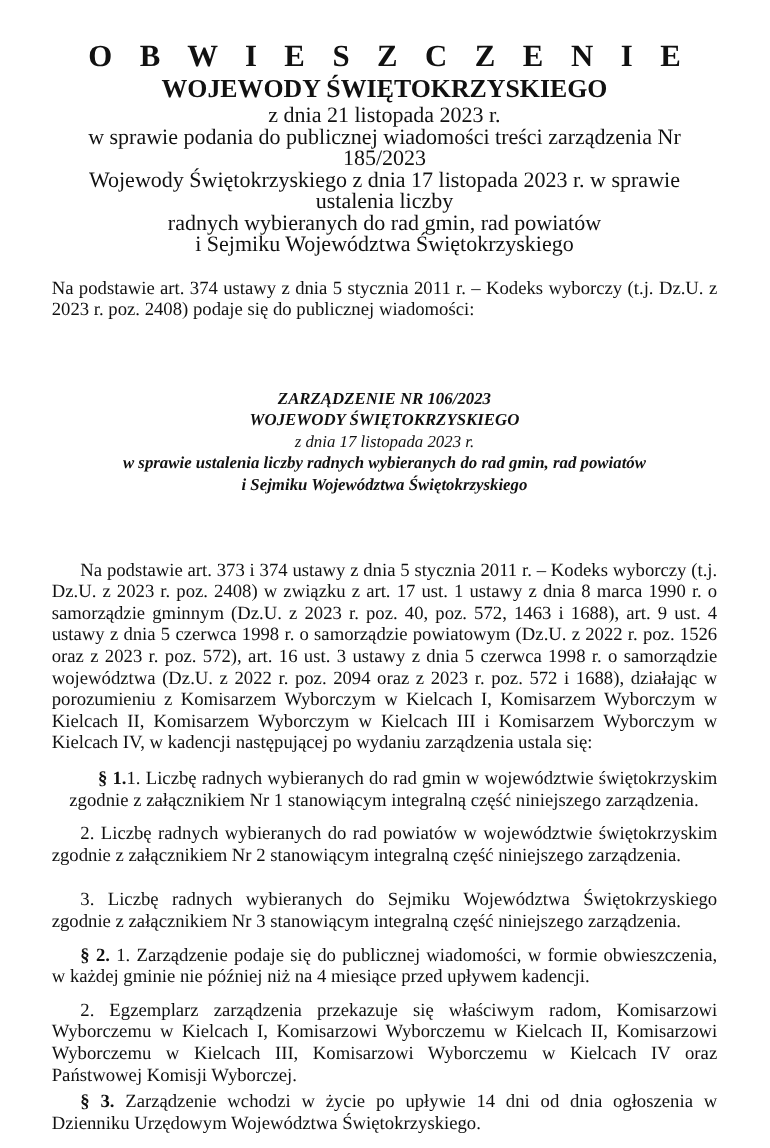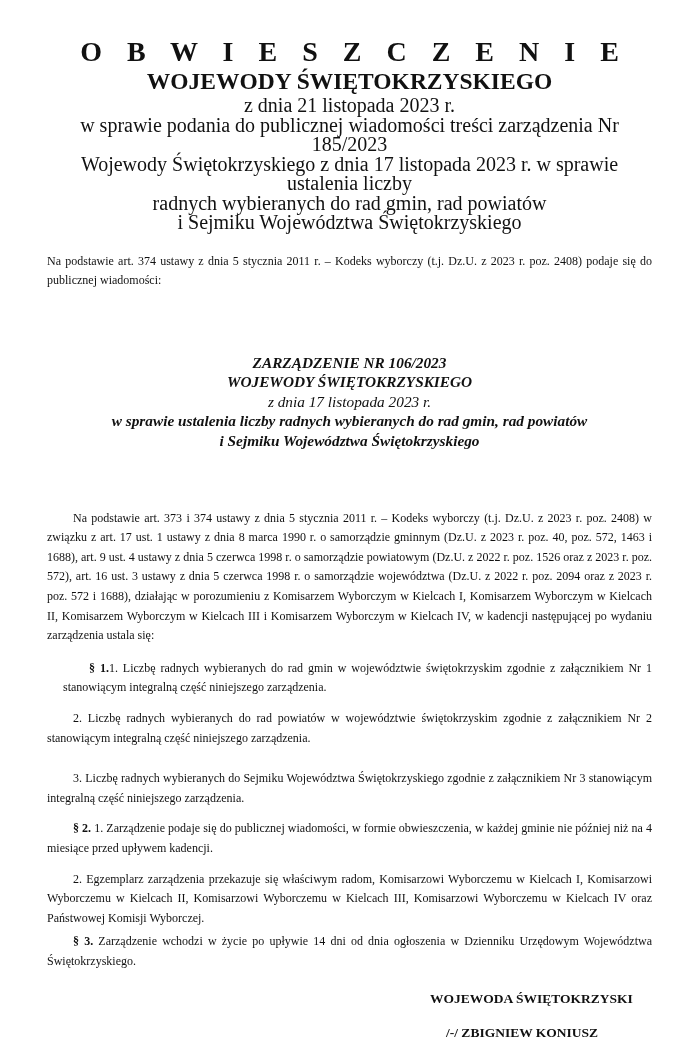--- a/index.html
+++ b/index.html
@@ -3,21 +3,21 @@
 <meta charset="utf-8">
 <style>
   html, body { margin: 0; padding: 0; background: #ffffff; }
   body { width: 700px; height: 1044px; overflow: hidden; position: relative; color: #111; font-family: "Liberation Serif", "DejaVu Serif", serif; }
   .page { position: absolute; left: 47px; top: 38px; width: 605px; }
   .center { text-align: center; }
   .b { font-weight: bold; }
   .t1 { font-size: 28px; font-weight: bold; letter-spacing: 9px; line-height: 28px; margin-left: 9px; }
   .t2 { font-size: 23.5px; font-weight: bold; line-height: 30px; }
   .sub { font-size: 20px; font-weight: normal; line-height: 19.5px; }
-  .p { font-size: 12px; line-height: 19.6px; text-align: justify; margin: 0; }
+  .p { font-size: 17px; line-height: 19.6px; text-align: justify; margin: 0; }
   .ind { text-indent: 26px; }
   .z-head { font-size: 15.3px; line-height: 19.6px; font-style: italic; }
   .z-head .ttl { font-weight: bold; }
   .sign { font-size: 13.5px; font-weight: bold; line-height: 18px; }
 </style>
 </head>
 <body>
 
 <div class="page">
 

